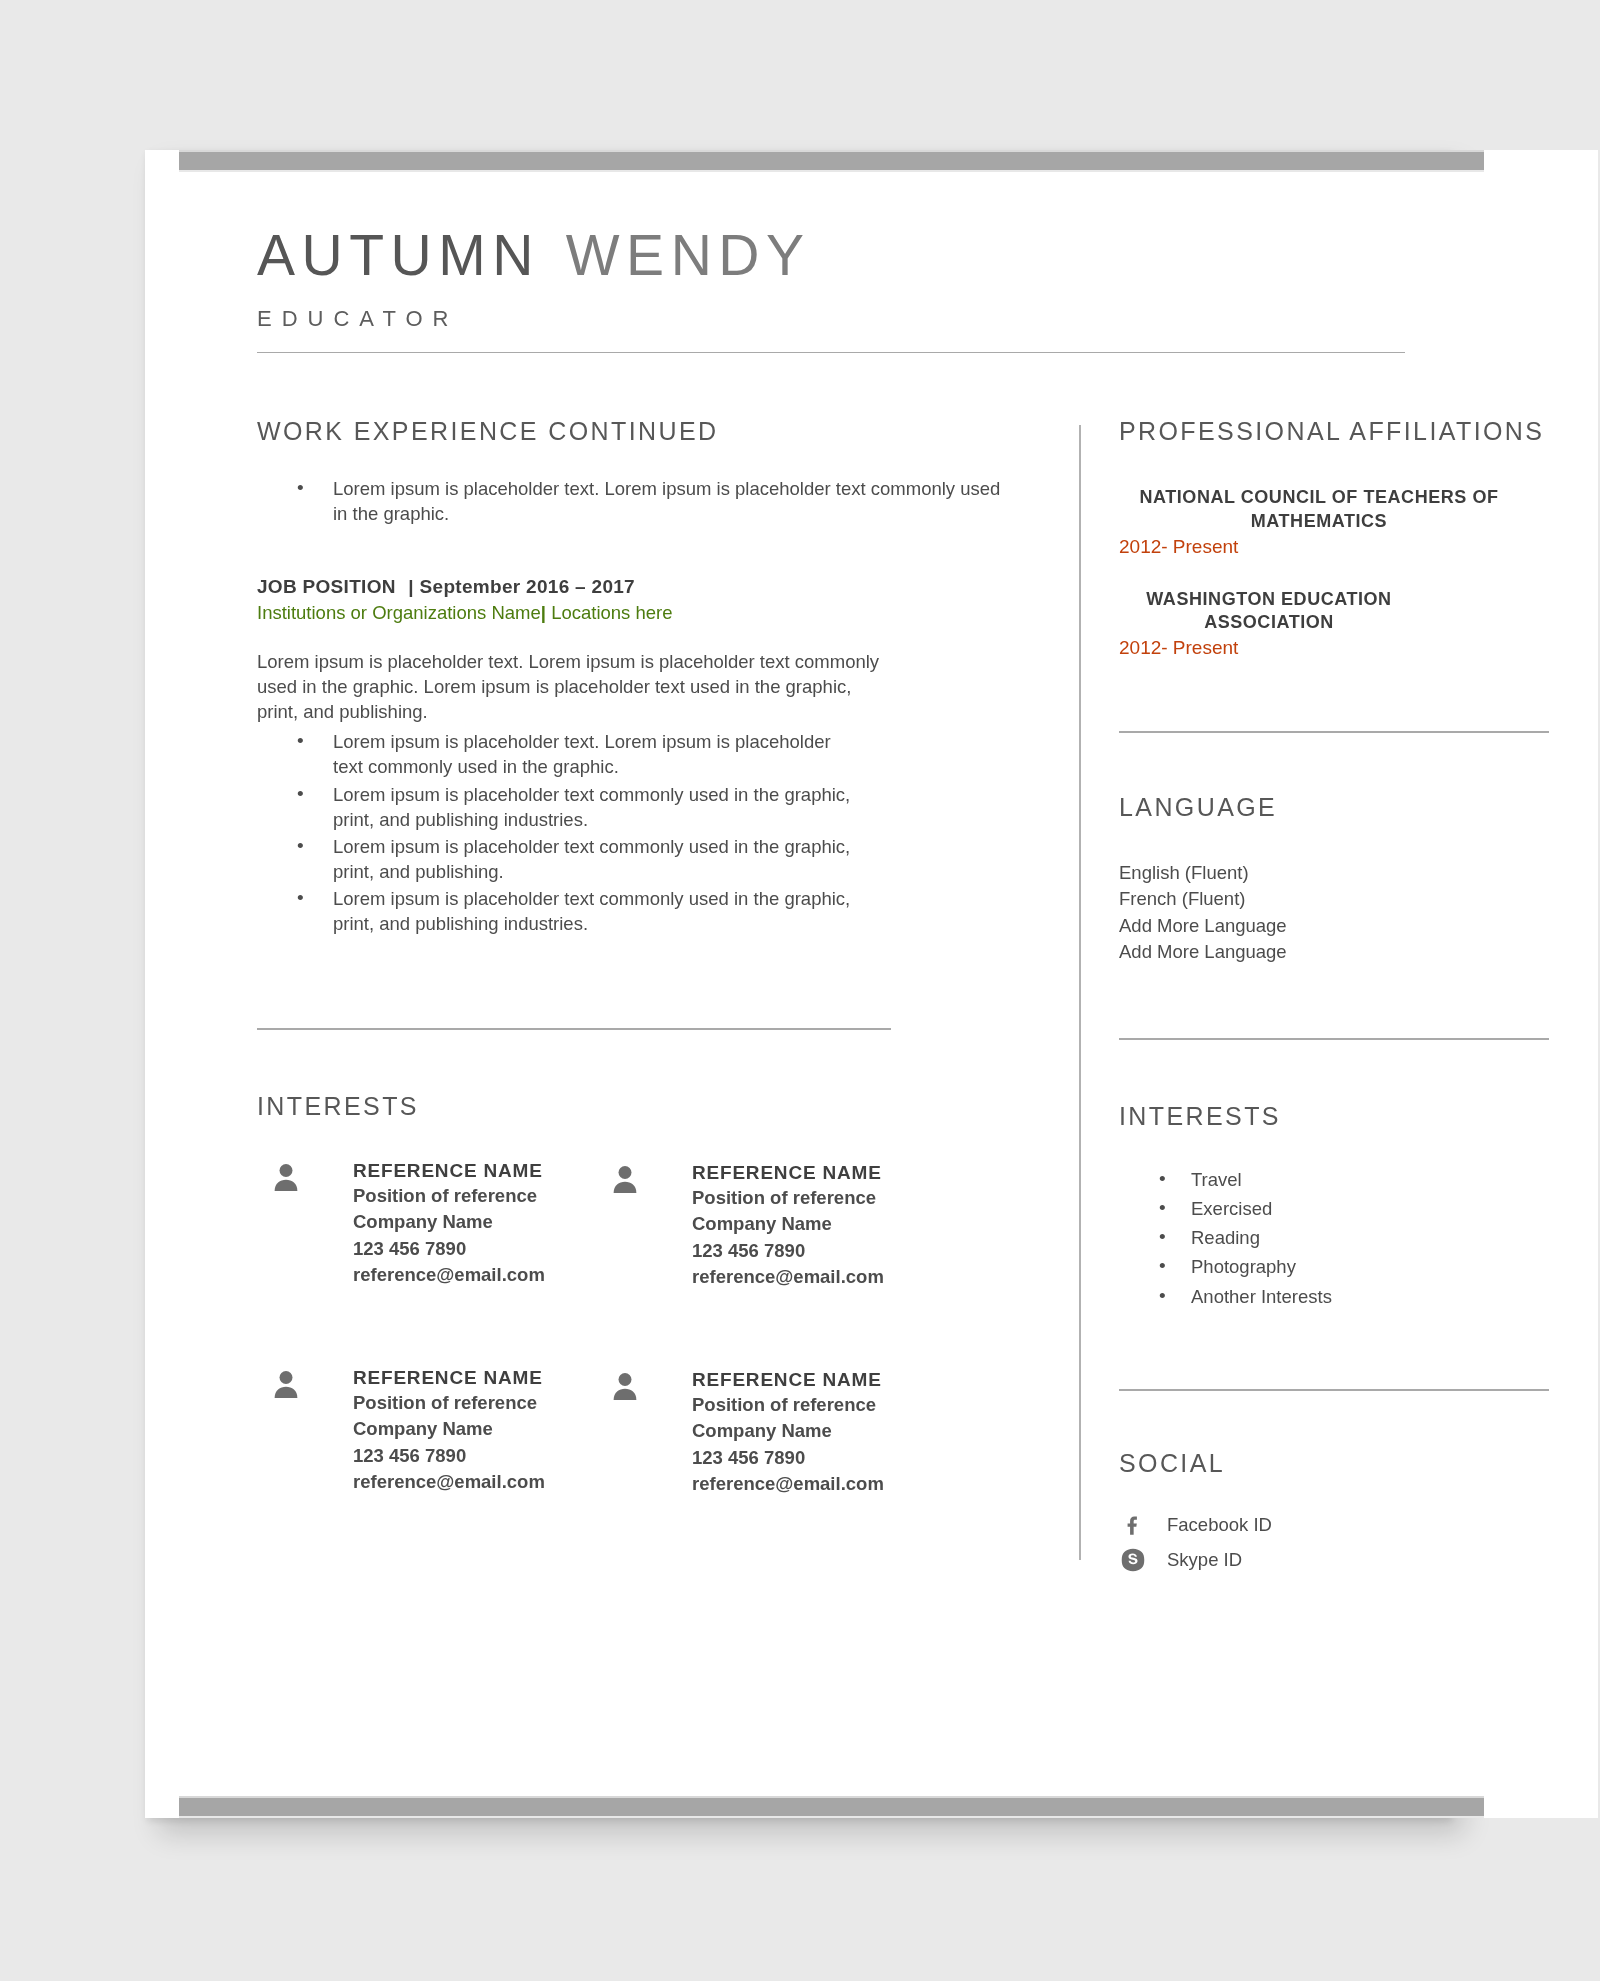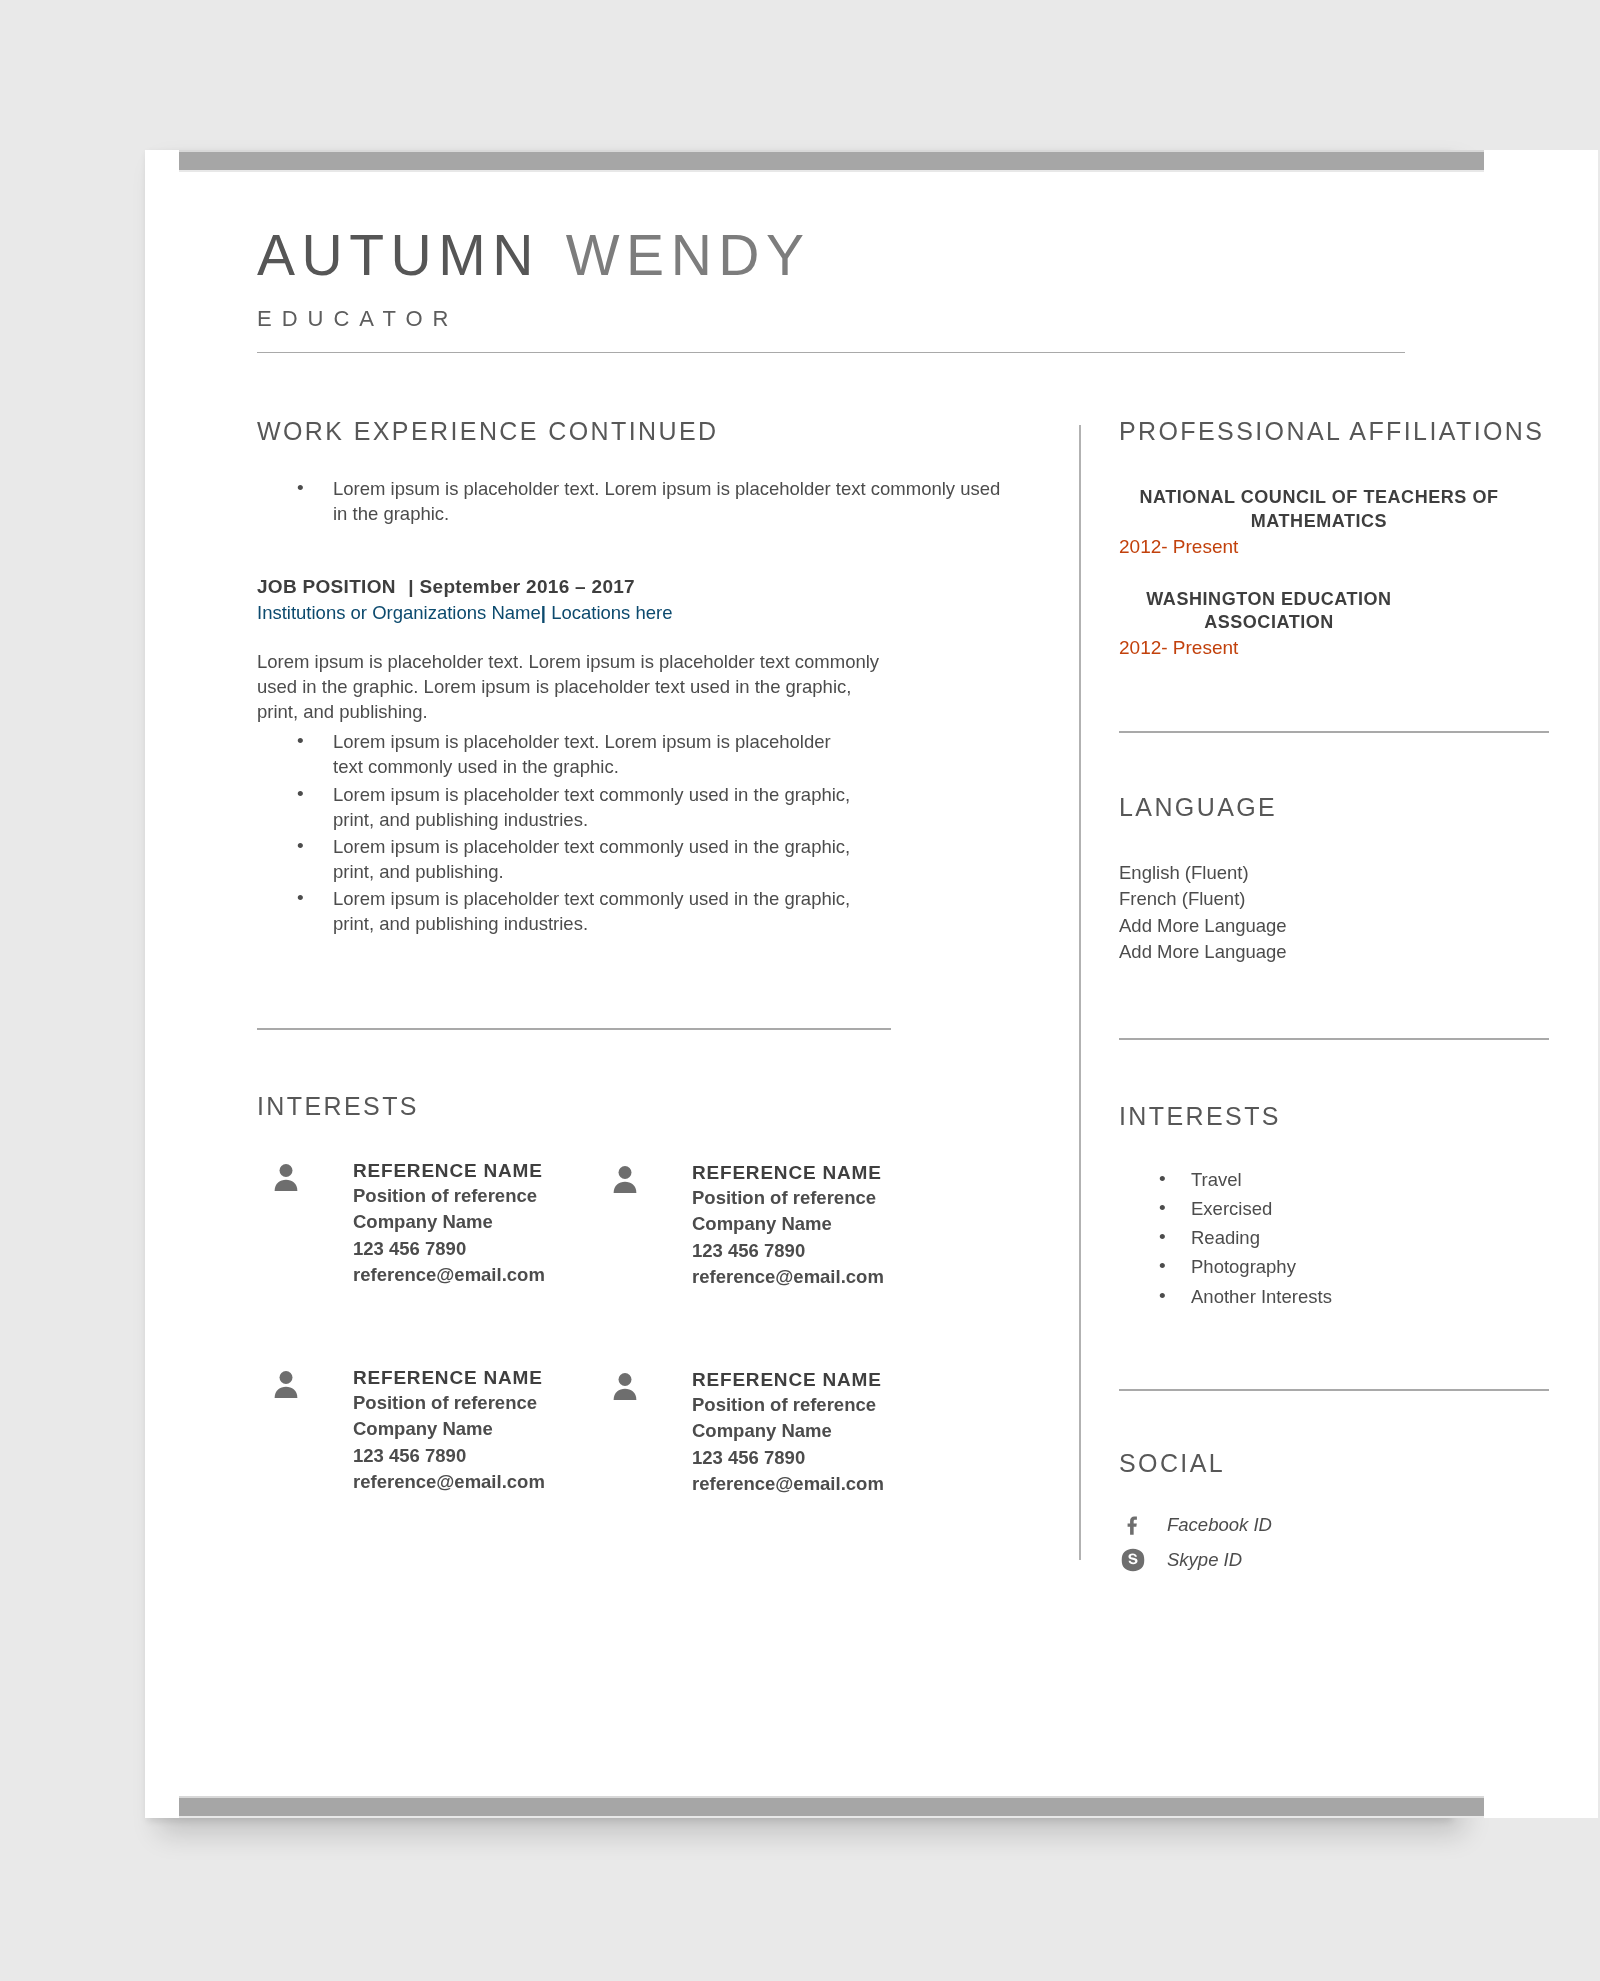--- a/index.html
+++ b/index.html
@@ -157,21 +157,21 @@
   }
 
   .job-head {
     font-size: 19px;
     font-weight: bold;
     color: #3e3e3e;
     letter-spacing: 0.3px;
   }
   .job-sub {
     font-size: 18.5px;
-    color: #0c4a6e;
+    color: #4d7c0f;
     margin-top: 4px;
   }
 
   
   .affil-name {
     font-size: 18px;
     font-weight: bold;
     color: #3e3e3e;
     letter-spacing: 0.55px;
     line-height: 1.32;
@@ -240,21 +240,20 @@
     color: #4c4c4c;
     line-height: 1.42;
     font-weight: bold;
   }
 
   
   .social-row {
     display: flex;
     align-items: center;
     height: 35px;
-    font-style: italic;
   }
   .social-icon {
     width: 28px;
     height: 28px;
     margin-right: 20px;
     flex: none;
     display: flex;
     align-items: center;
     justify-content: center;
   }

